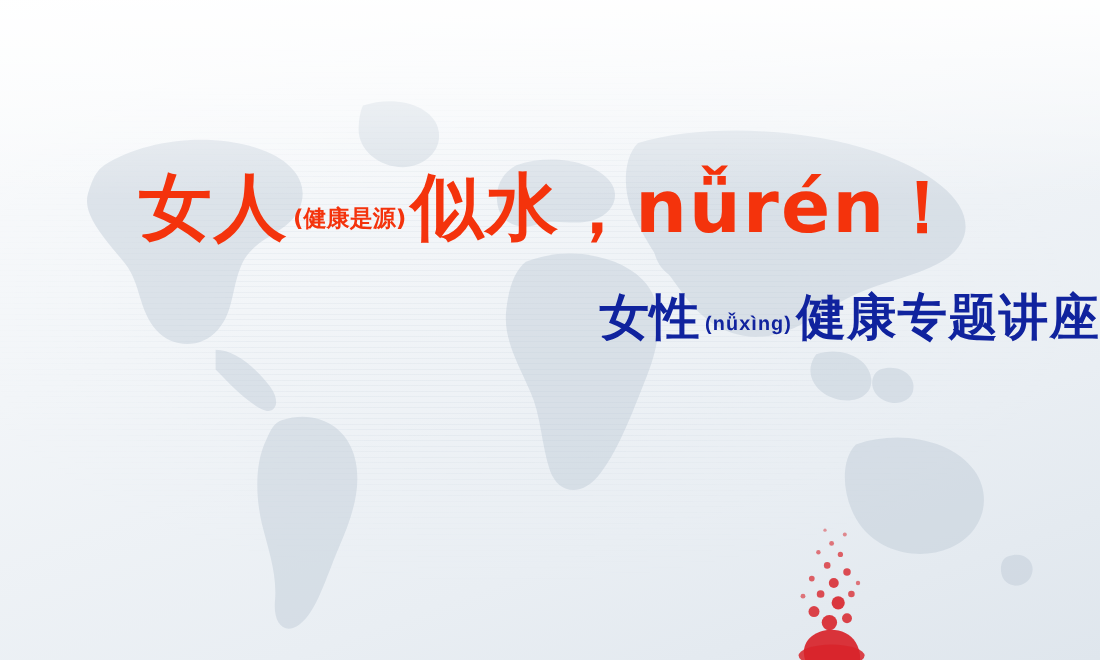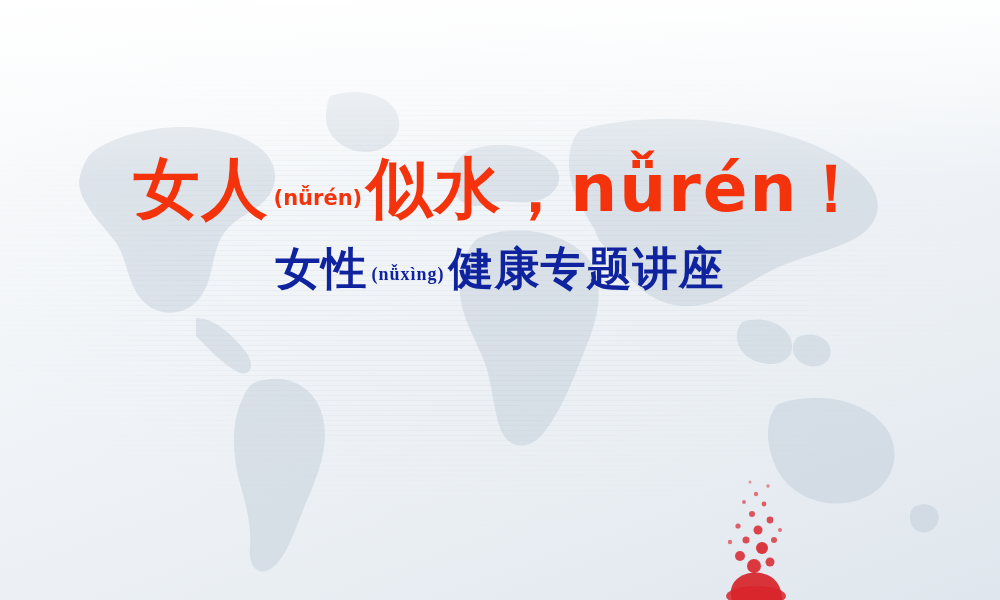--- a/index.html
+++ b/index.html
@@ -76,28 +76,29 @@
 
   .title-pinyin {
     font-size: 21px;
     font-weight: bold;
     letter-spacing: 0;
     vertical-align: 6px;
     padding: 0 4px;
   }
 
   .subtitle-line {
-    margin-top: 4px;
+    margin-top: 24px;
     color: #10239e;
-    font-family: Liberation Serif, serif;
+    font-family: Liberation Sans, sans-serif;
     font-weight: bold;
     font-size: 45px;
     line-height: 56px;
     letter-spacing: 1px;
     white-space: nowrap;
+    text-align: right;
   }
 
   .subtitle-pinyin {
     font-size: 18px;
     font-weight: bold;
     vertical-align: 4px;
     padding: 0 4px;
   }
 
   
@@ -144,21 +145,21 @@
 
         <path d="M916 506 C930 500 942 510 938 522 C934 534 918 536 912 526 C908 518 910 508 916 506 Z"></path>
       </g>
     </svg>
   </div>
 
   <div id="glow-top"></div>
 
   <div id="text-block">
     <div class="title-line">
-      <span>女人</span><span class="title-pinyin">(nǚrén)</span><span>似水，nǚrén！</span>
+      <span>女人</span><span class="title-pinyin">(健康是源)</span><span>似水，nǚrén！</span>
     </div>
     <div class="subtitle-line">
       <span>女性</span><span class="subtitle-pinyin">(nǚxìng)</span><span>健康专题讲座</span>
     </div>
   </div>
 
   <div id="droplets">
     <svg viewBox="0 0 190 130" xmlns="http://www.w3.org/2000/svg" aria-hidden="true">
       <g fill="#d8232a">
 

